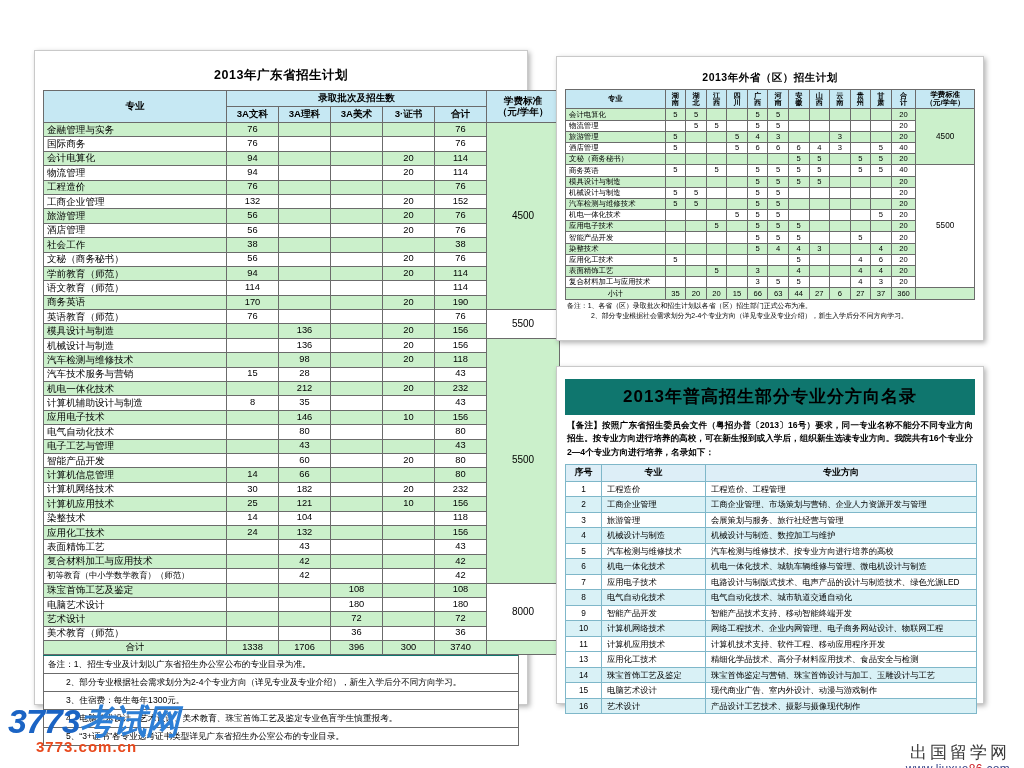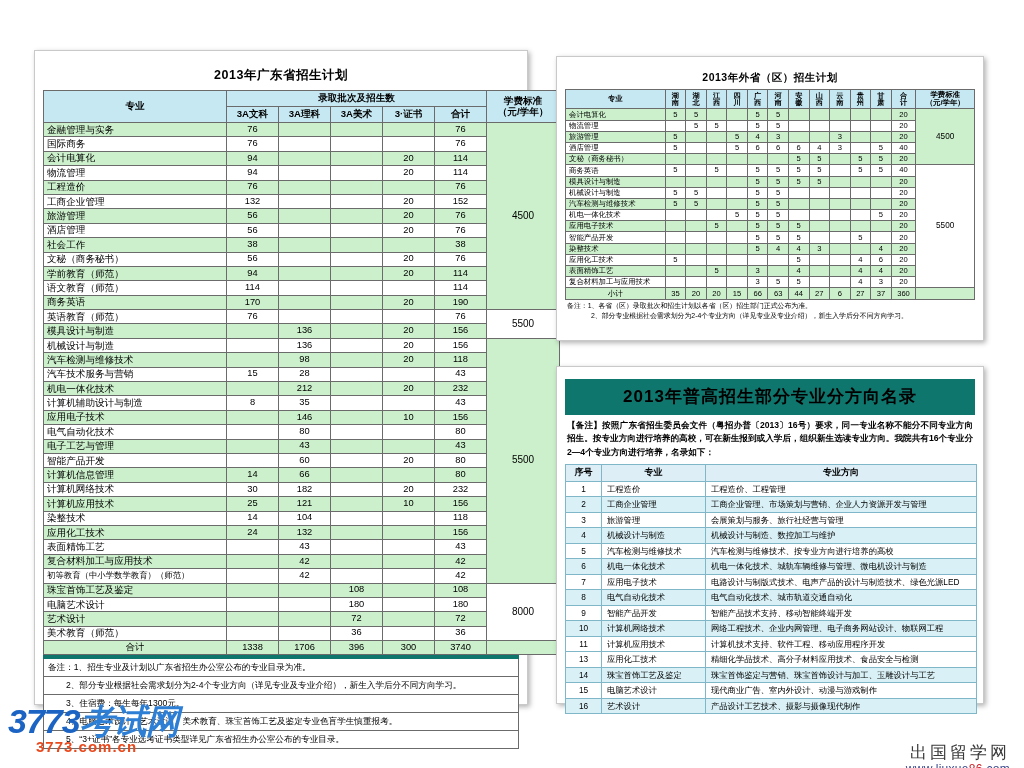--- a/index.html
+++ b/index.html
@@ -74,21 +74,21 @@
   .notes td{
     border:1px solid #6b6b6b;
     border-top:none;
     text-align:left;
     font-size:8.6px;
     padding:2px 2px 2px 4px;
     height:13px;
     background:#fff;
     white-space:nowrap;
   }
-  .notes tr:first-child td{border-top:4px solid #0f766e;margin-left:36px;}
+  .notes tr:first-child td{border-top:1px solid #0f766e;margin-left:36px;}
   .notes .indent{padding-left:22px;}
 
   
   #tbl-out td{height:10.2px;font-size:7.6px;}
   #tbl-out .hdr{height:auto;font-size:7.4px;font-weight:bold;}
   #tbl-out .vhdr{
     font-size:7.2px;
     line-height:1.0;
     padding:2px 0;
     white-space:normal;

